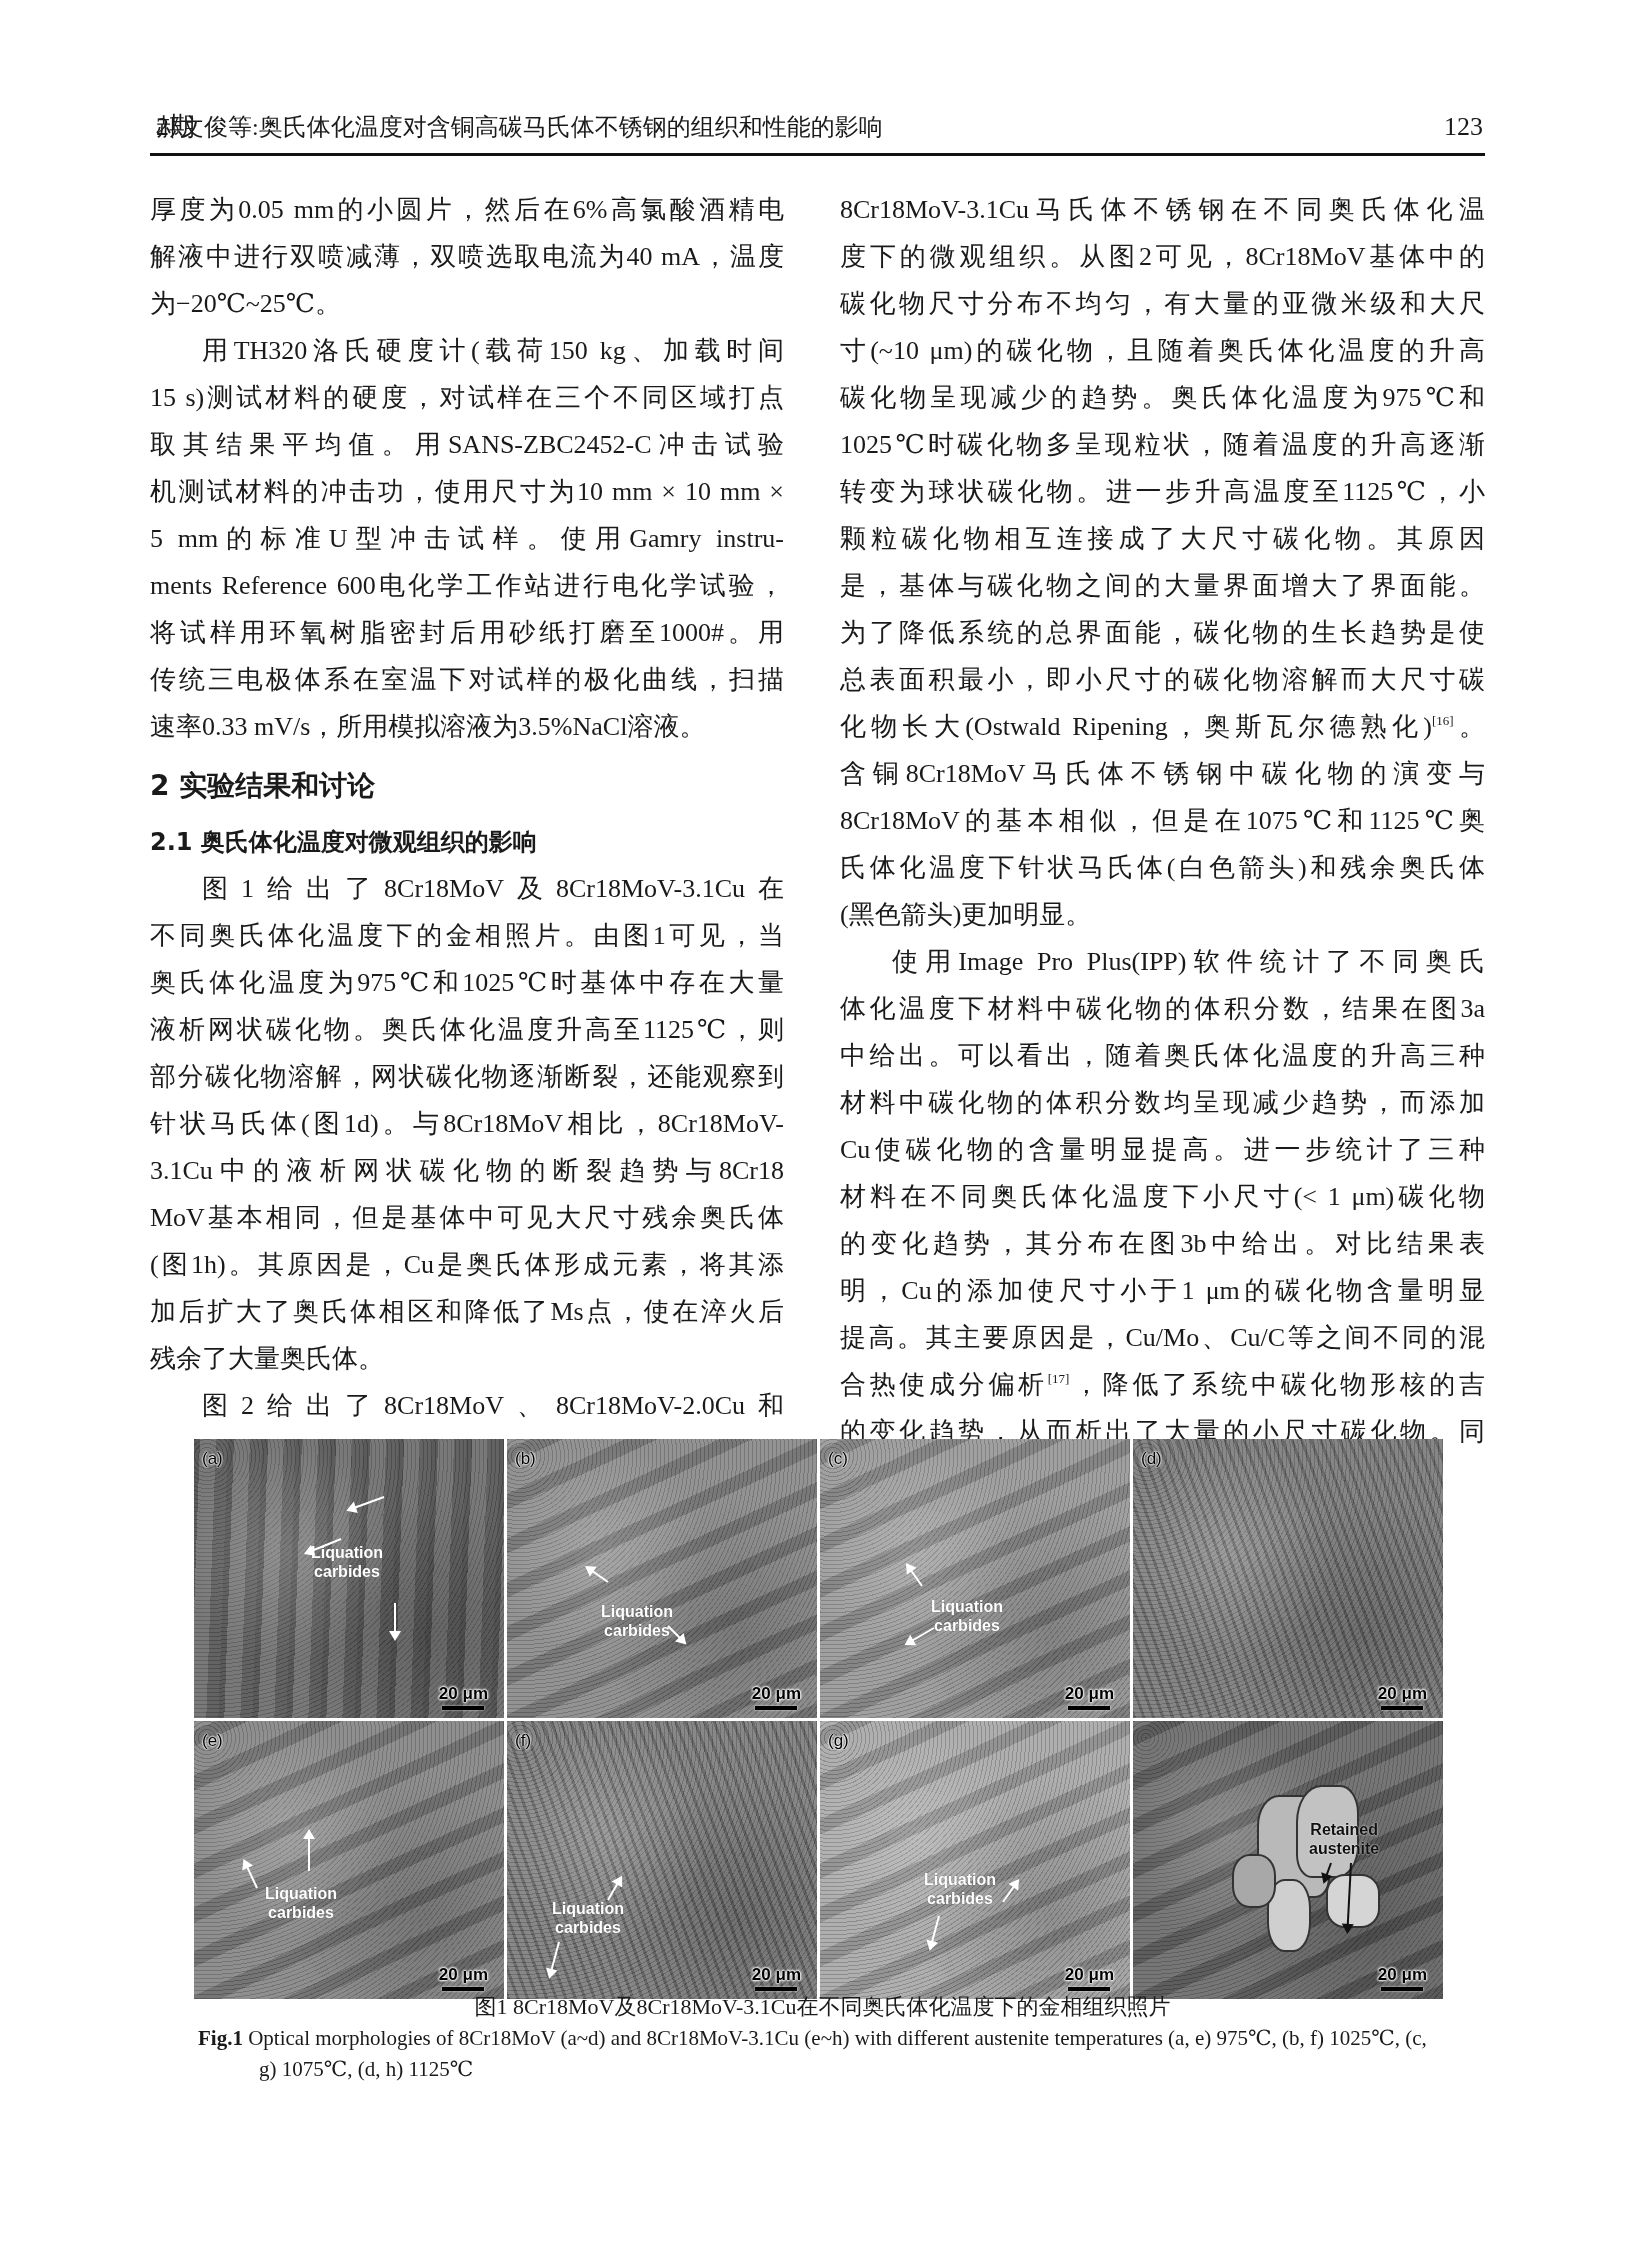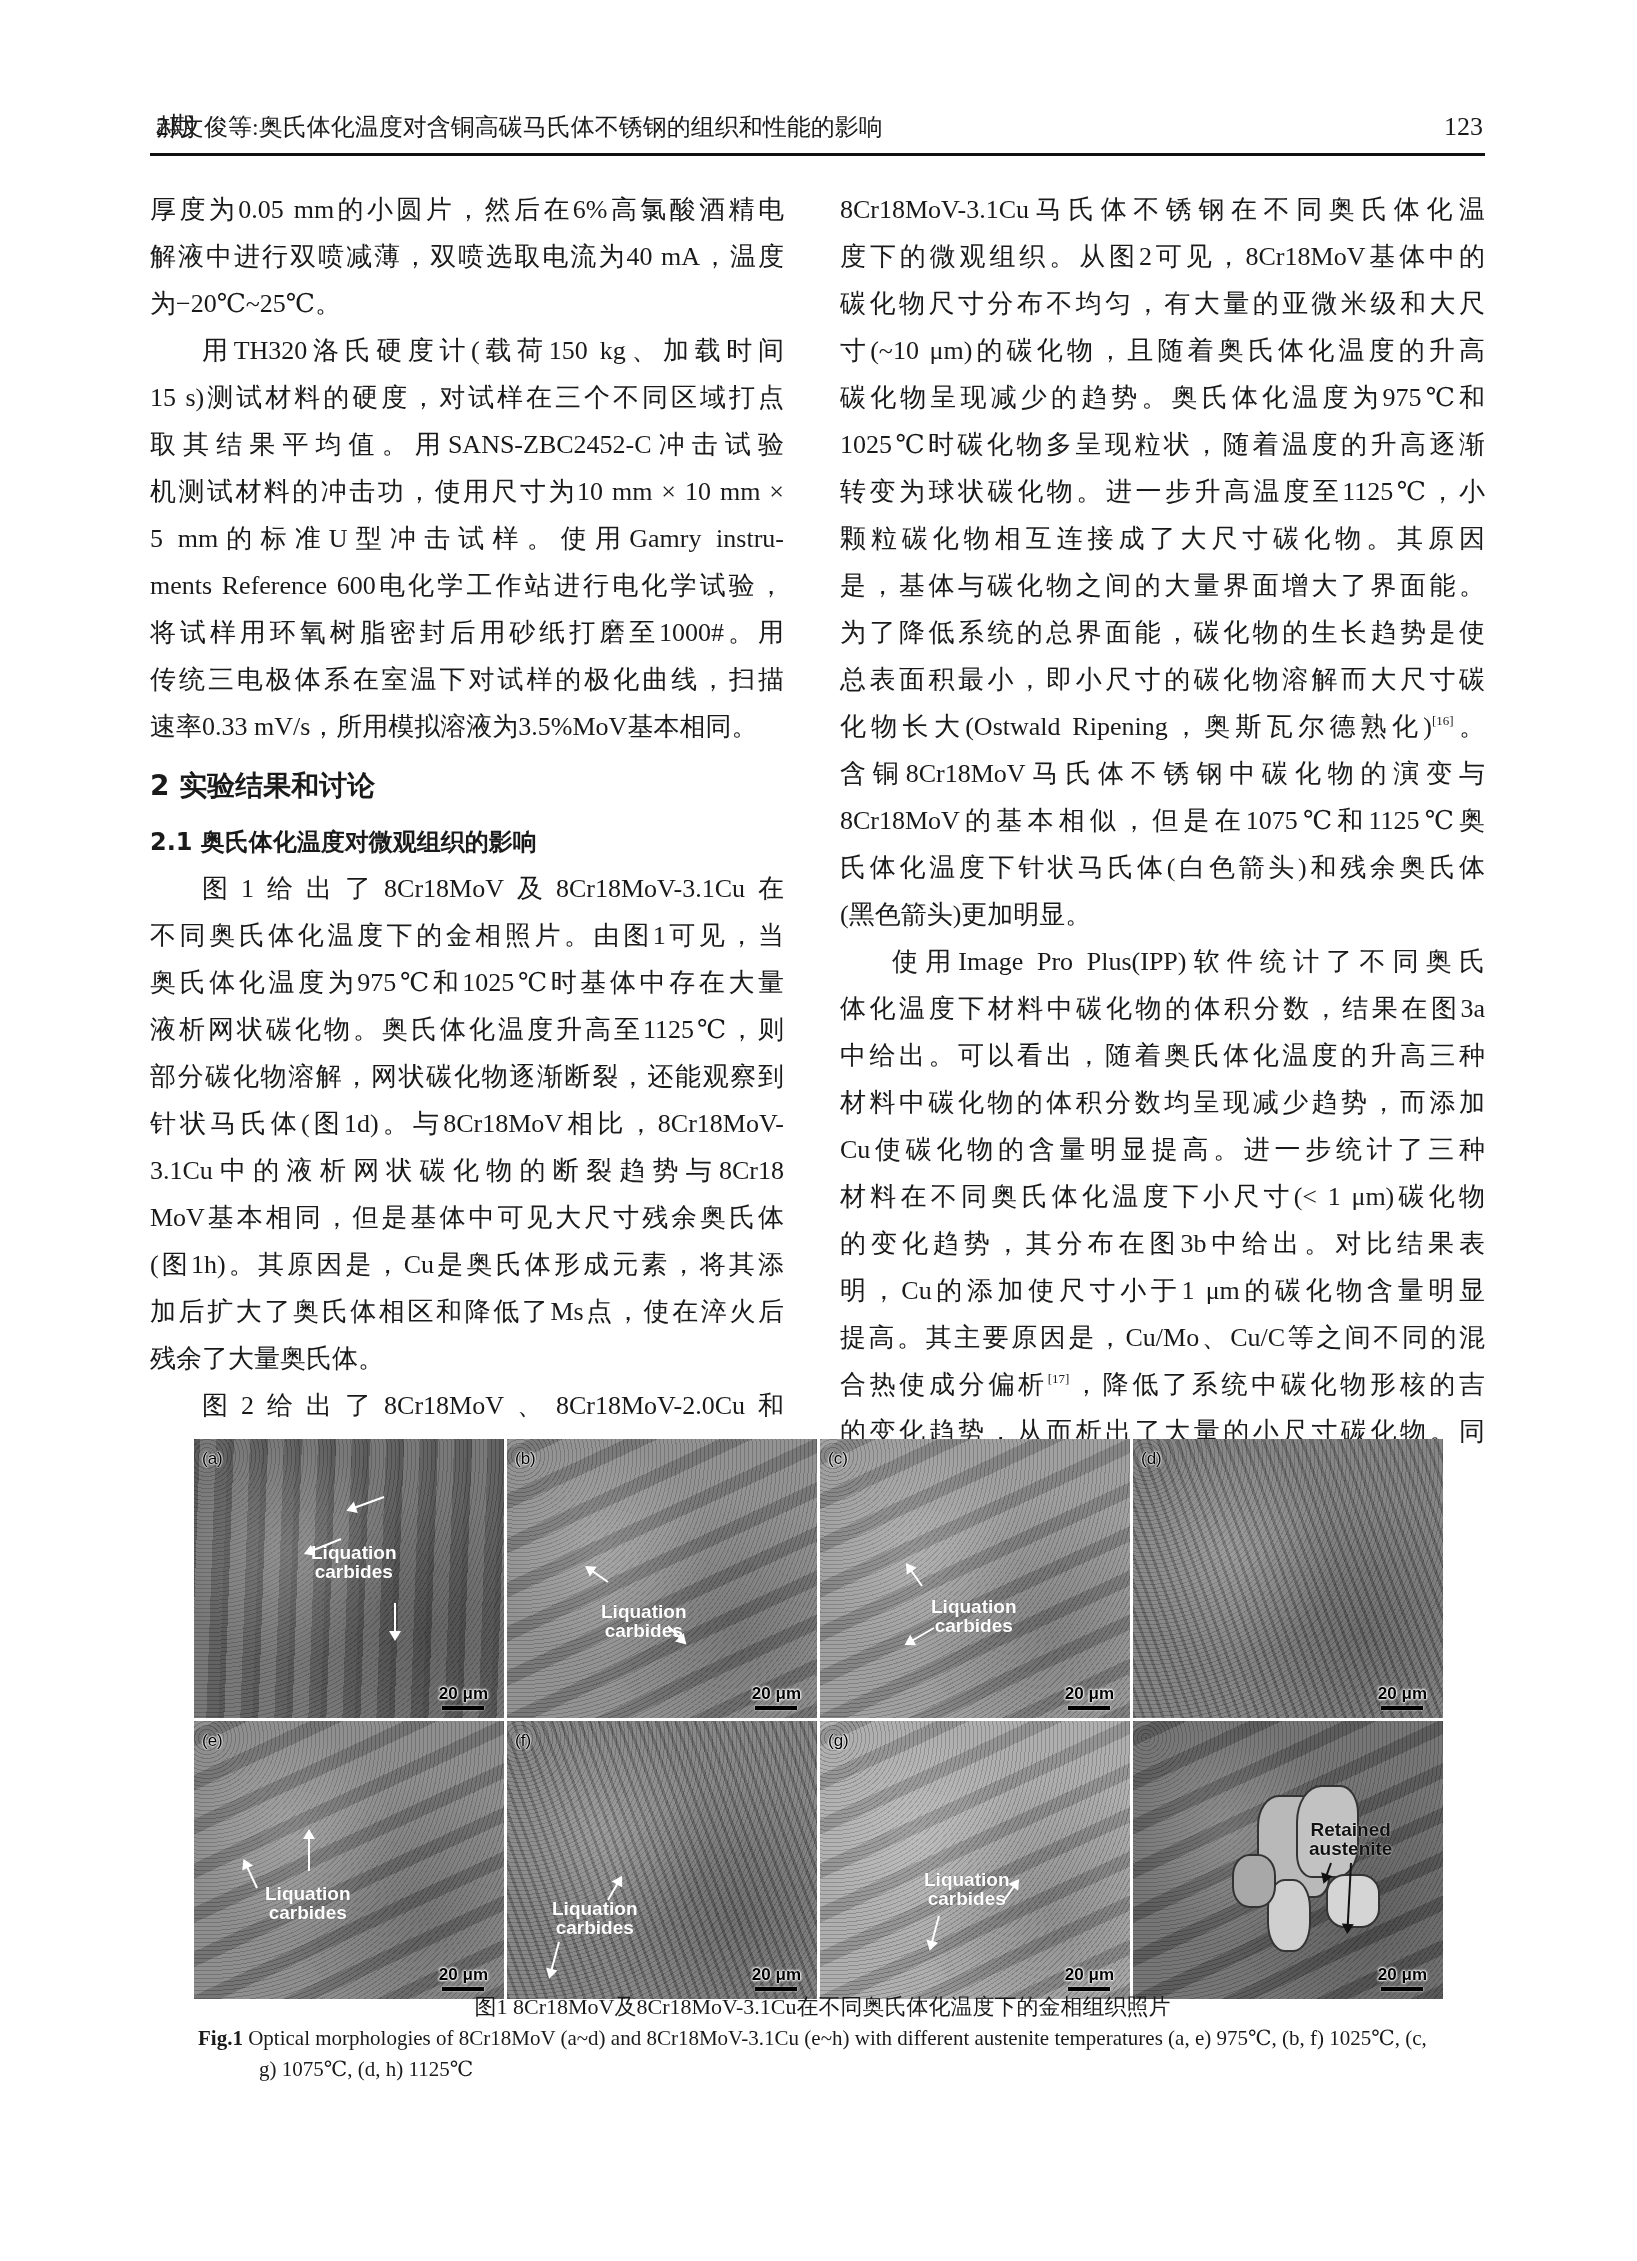--- a/index.html
+++ b/index.html
@@ -38,21 +38,21 @@
     display: grid; grid-template-columns: repeat(4, 1fr); grid-template-rows: repeat(2, 1fr);
     gap: 3px; background: #fff;
   }
   .panel { position: relative; overflow: hidden; }
   .panel .tex { position: absolute; inset: 0; }
   .panel .plabel {
     position: absolute; left: 8px; top: 10px; font-family: "Liberation Sans", sans-serif;
     font-size: 17px; color: #000; text-shadow: 0 0 2px #fff, 0 0 2px #fff, 0 0 2px #fff;
   }
   .panel .ann {
-    position: absolute; font-family: "Liberation Sans", sans-serif; font-size: 19px; line-height: 19px;
+    position: absolute; font-family: "Liberation Sans", sans-serif; font-size: 16px; line-height: 19px;
     color: #fff; text-align: center; font-weight: bold; text-shadow: 0 0 1px #555;
   }
   .panel .ann.dark { color: #111; text-shadow: 0 0 2px #fff; }
   .panel .scale {
     position: absolute; right: 16px; bottom: 8px; font-family: "Liberation Sans", sans-serif;
     font-weight: bold; font-size: 17px; color: #000;
     text-shadow: 0 0 2px #fff, 0 0 2px #fff, 0 0 3px #fff, 0 0 3px #fff;
     text-align: center;
   }
   .panel .scale .bar { display: block; width: 42px; height: 4px; background: #000; margin: 2px auto 0; box-shadow: 0 0 2px #fff; }
@@ -87,21 +87,21 @@
   </div>
   <div>
     <div class="line indent">用TH320洛氏硬度计(载荷150 kg、加载时间</div>
     <div class="line">15 s)测试材料的硬度，对试样在三个不同区域打点</div>
     <div class="line">取其结果平均值。用SANS-ZBC2452-C冲击试验</div>
     <div class="line">机测试材料的冲击功，使用尺寸为10 mm × 10 mm ×</div>
     <div class="line">5 mm的标准U型冲击试样。使用Gamry instru-</div>
     <div class="line">ments Reference 600电化学工作站进行电化学试验，</div>
     <div class="line">将试样用环氧树脂密封后用砂纸打磨至1000#。用</div>
     <div class="line">传统三电极体系在室温下对试样的极化曲线，扫描</div>
-    <div class="line last">速率0.33 mV/s，所用模拟溶液为3.5%MoV基本相同。</div>
+    <div class="line last">速率0.33 mV/s，所用模拟溶液为3.5%NaCl溶液。</div>
   </div>
   <div class="section-title">2  实验结果和讨论</div>
   <div class="subsection-title">2.1  奥氏体化温度对微观组织的影响</div>
   <div>
     <div class="line indent">图1给出了8Cr18MoV及8Cr18MoV-3.1Cu在</div>
     <div class="line">不同奥氏体化温度下的金相照片。由图1可见，当</div>
     <div class="line">奥氏体化温度为975℃和1025℃时基体中存在大量</div>
     <div class="line">液析网状碳化物。奥氏体化温度升高至1125℃，则</div>
     <div class="line">部分碳化物溶解，网状碳化物逐渐断裂，还能观察到</div>
     <div class="line">针状马氏体(图1d)。与8Cr18MoV相比，8Cr18MoV-</div>

